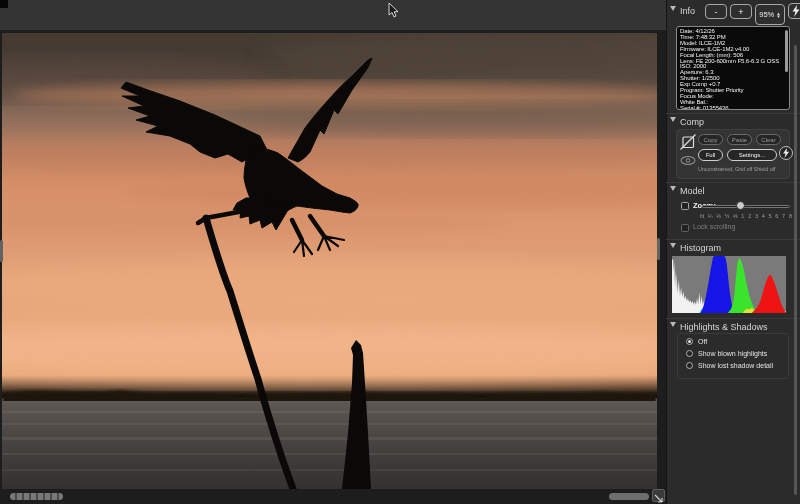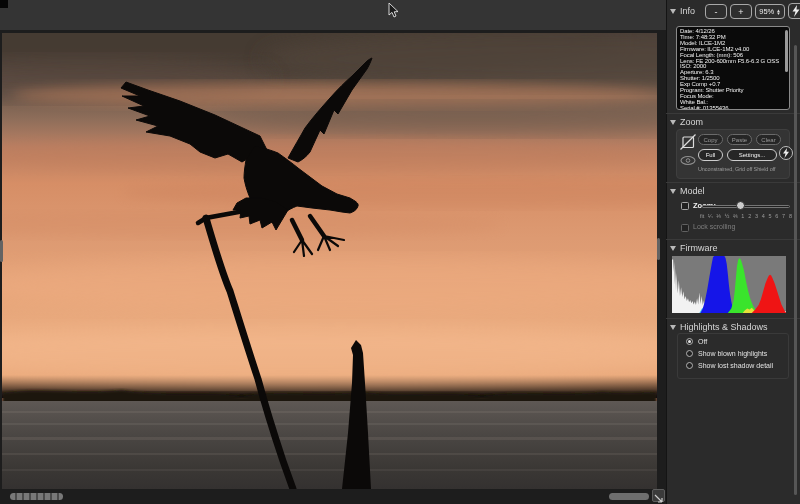--- a/index.html
+++ b/index.html
@@ -20,21 +20,21 @@
   .vthumb{width:3px;height:22px;background:#636363;border-radius:2px;}
   .hpill{height:7px;background:#6e6e6e;border-radius:4px;}
   #hpill-left{left:10px;top:493px;width:53px;
     background:repeating-linear-gradient(90deg,#787878 0 5px,#4a4a4a 5px 7px);border-radius:4px;}
   #hpill-right{left:609px;top:493px;width:40px;}
   #resize-grip{left:652px;top:489px;width:11px;height:11px;background:#3b3b3b;border:1px solid #5d5d5d;border-radius:2px;}
 
   
   #sidebar{left:666px;top:0;width:134px;height:504px;background:#2b2b2b;border-left:1px solid #141414;}
   .rule{left:666px;width:134px;height:1px;background:#3a3a3a;}
-  .panel-header{color:#d6d6d6;font-size:9px;display:flex;align-items:center;gap:4px;}
+  .panel-header{color:#d6d6d6;font-size:9px;display:flex;align-items:flex-start;gap:4px;}
   .tri{width:0;height:0;border-left:3.5px solid transparent;border-right:3.5px solid transparent;border-top:5px solid #b9b9b9;}
   .tbtn{background:#2e2e2e;border:1px solid #a8a8a8;border-radius:4px;color:#eaeaea;
     font-size:9px;display:flex;align-items:center;justify-content:center;box-sizing:border-box;}
   .stepper{display:flex;flex-direction:column;line-height:3px;font-size:4.5px;color:#ddd;margin-left:2px;}
 
   #info-box{left:676px;top:26px;width:114px;height:84px;background:#0a0a0a;border:1px solid #8a8a8a;
     border-radius:3px;box-sizing:border-box;overflow:hidden;padding:2px 3px;}
   #info-box .line{display:block;color:#f2f2f2;font-size:6px;line-height:5.9px;white-space:nowrap;letter-spacing:-0.1px;}
   #info-scroll{left:785px;top:30px;width:3px;height:42px;background:#9a9a9a;border-radius:2px;}
 
@@ -188,21 +188,21 @@
 <div class="abs panel-header" style="left:670px;top:6px">
   <span class="tri"></span>
   <span>Info</span>
 </div>
 <div class="abs tbtn" style="left:705px;top:4px;width:22px;height:15px">
   <span>-</span>
 </div>
 <div class="abs tbtn" style="left:730px;top:4px;width:22px;height:15px">
   <span>+</span>
 </div>
-<div class="abs tbtn" style="left:755px;top:4px;width:30px;height:15px;font-size:7.5px">
+<div class="abs tbtn" style="left:755px;top:4px;width:30px;height:21px;font-size:7.5px">
   <span>95%</span>
   <span class="stepper">
       <span>▲</span>
       <span>▼</span>
     </span>
 </div>
 <div class="abs tbtn" style="left:788px;top:3px;width:16px;height:16px">
   <svg width="10" height="12">
     <polygon points="6,0 1.5,6.5 4.5,6.5 3,12 8.5,4.5 5.5,4.5" fill="#ededed"></polygon>
   </svg>
@@ -222,21 +222,21 @@
   <span class="line">Program: Shutter Priority</span>
   <span class="line">Focus Mode:</span>
   <span class="line">White Bal.:</span>
   <span class="line">Serial #: 01355436</span>
 </div>
 <div id="info-scroll" class="abs"></div>
 
 <div class="abs rule" style="top:113px"></div>
 <div class="abs panel-header" style="left:670px;top:117px">
   <span class="tri"></span>
-  <span>Zoom</span>
+  <span>Comp</span>
 </div>
 <div id="crop-box" class="abs"></div>
 <svg class="abs" style="left:680px;top:134px" width="16" height="16">
   <rect x="3" y="3" width="10.5" height="10.5" fill="none" stroke="#dcdcdc" stroke-width="1.2" rx="1"></rect>
   <line x1="0.5" y1="15.5" x2="15.5" y2="0.5" stroke="#dcdcdc" stroke-width="1.2"></line>
 </svg>
 <svg class="abs" style="left:680px;top:155px" width="16" height="11">
   <ellipse cx="8" cy="5.5" rx="7" ry="4" fill="none" stroke="#8f8f8f" stroke-width="1.1"></ellipse>
   <circle cx="8" cy="5.5" r="1.8" fill="none" stroke="#8f8f8f" stroke-width="1"></circle>
 </svg>
@@ -285,21 +285,21 @@
   <span>6</span>
   <span>7</span>
   <span>8</span>
 </div>
 <div class="abs checkbox dim" style="left:681px;top:224px"></div>
 <div id="lock-label" class="abs" style="left:693px;top:223px">Lock scrolling</div>
 
 <div class="abs rule" style="top:239px"></div>
 <div class="abs panel-header" style="left:670px;top:243px">
   <span class="tri"></span>
-  <span>Firmware</span>
+  <span>Histogram</span>
 </div>
 <svg id="hist-svg" class="abs" viewBox="0 0 100 100" preserveAspectRatio="none">
     <rect x="0" y="0" width="100" height="100" fill="#7a7a7a"></rect>
     <polygon points="0,100 0,6 1,6 1.5,28 2,10 2.5,50 3,22 3.5,60 4,30 5,66 6,42 7,70 8,55 9,72 10,62 11,76 12,70 13,79 14,74 15,81 16,77 17,83 18,79 19,85 20,80 21,86 22,74 23,85 24,64 25,84 26,70 27,86 28,78 29,87 30,82 32,87 34,84 36,88 38,86 40,89 43,90 46,91 50,92 55,93 62,94 70,95 80,96 100,97 100,100" fill="#f2f2f2"></polygon>
     <polygon points="24,100 26,93 28,89 30,92 32,87 34,91 36,89 38,93 40,91 42,95 44,97 46,100" fill="#3ec1ee"></polygon>
     <polygon points="25,100 27,92 29,78 31,58 33,34 35,12 36,2 37,0 46,0 47,4 48,14 49,32 50,52 51,68 52,80 53,89 54,95 55,98 56,100" fill="#1515e8"></polygon>
     <polygon points="49,100 52,92 54,78 55,62 56,40 57,18 58,7 59,4 60,5 61,10 63,24 65,45 67,63 69,77 71,87 73,94 75,98 76,100" fill="#3ae42c"></polygon>
     <polygon points="62,100 64,95 66,92 68,94 70,91 72,95 74,97 76,99 78,100" fill="#e6df3a"></polygon>
     <polygon points="70,100 73,94 76,86 78,76 80,62 82,48 84,38 85,34 86,33 87,34 88,38 90,48 92,60 94,73 96,85 98,93 99,97 100,99 100,100" fill="#ef1414"></polygon>
   </svg>

